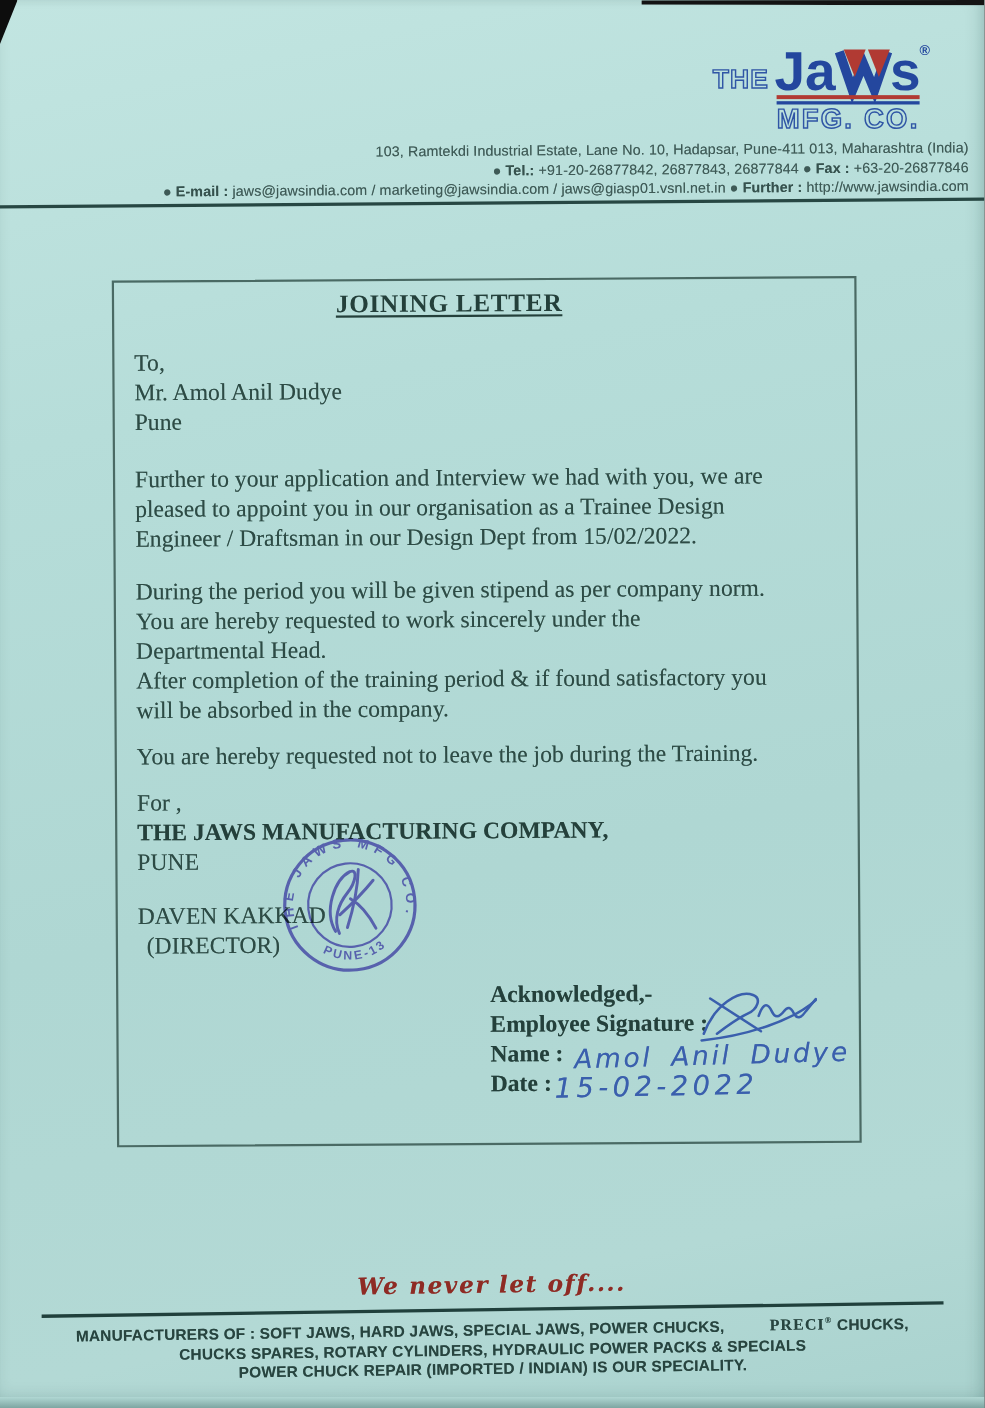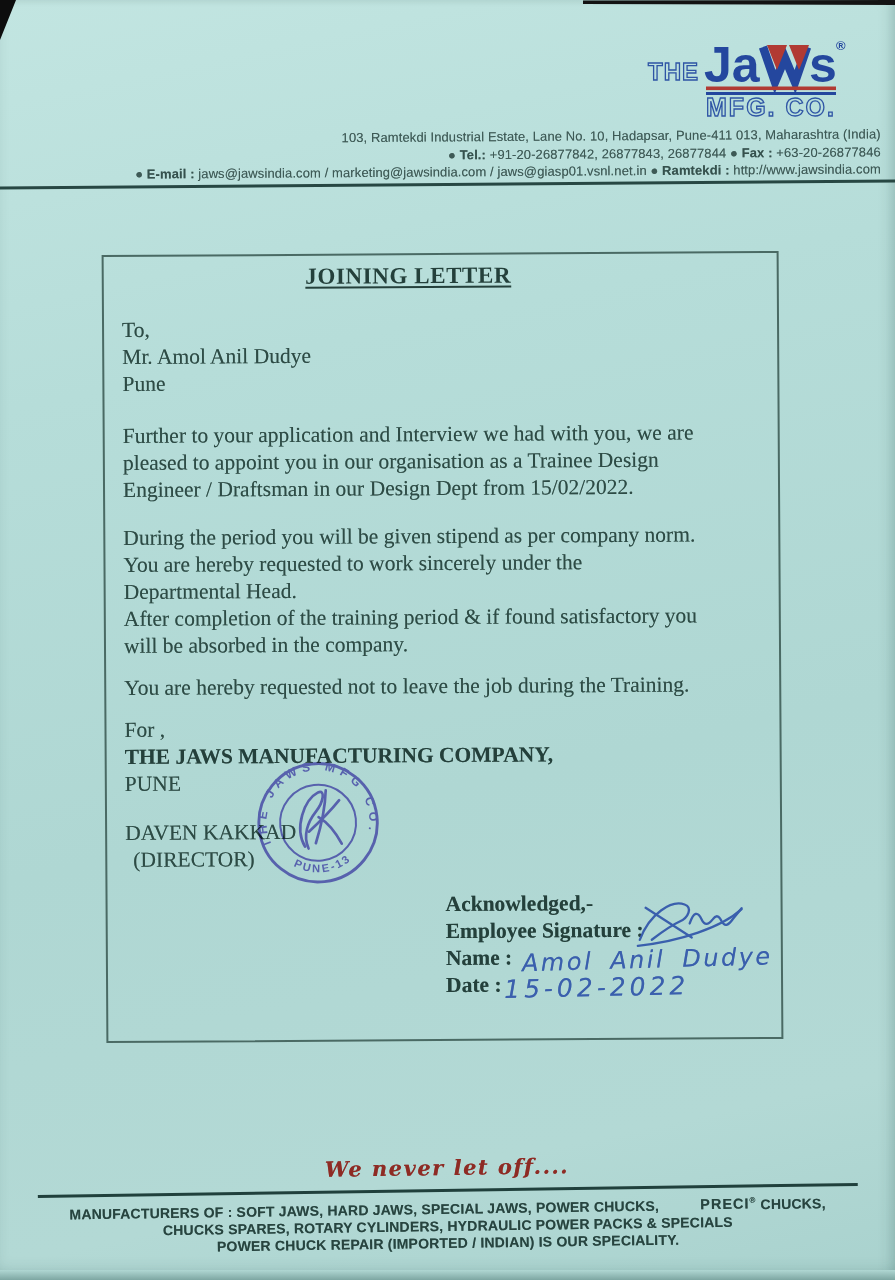--- a/index.html
+++ b/index.html
@@ -73,21 +73,21 @@
   .footer { left:0; top:1155px; width:100%; transform:rotate(-.85deg); }
   .tagline { width:100%; text-align:center; font-weight:bold; font-style:italic;
     font-size:21px; letter-spacing:1.5px; color:#8e2b24;
     font-family:"DejaVu Serif", serif;
     text-shadow:0 0 .5px rgba(142,43,36,.6); }
   .footer-rule { margin:9px auto 5px auto; width:820px; height:2.5px; background:#20403c; }
   .mfg { width:100%; text-align:center;
     font-family:"Liberation Sans", sans-serif; font-weight:bold;
     font-size:14px; line-height:17.5px; letter-spacing:.2px; color:#27443f;
     text-shadow:0 0 .5px rgba(39,68,63,.55); }
-  .preci { font-family:Liberation Sans, sans-serif; font-size:14.5px;
+  .preci { font-family:Liberation Serif, serif; font-size:14.5px;
     letter-spacing:1px;margin-left:37px; }
   .preci sup { font-size:8px; }
 </style>
 </head>
 <body>
 
 <div class="paper">
 
   <div class="abs corner-wedge"></div>
   <div class="abs top-strip"></div>
@@ -116,21 +116,21 @@
       <span>+91-20-26877842, 26877843, 26877844</span>
       <span>●</span>
       <b>Fax :</b>
       <span>+63-20-26877846</span>
     </div>
     <div class="nowrap">
       <span>●</span>
       <b>E-mail :</b>
       <span>jaws@jawsindia.com / marketing@jawsindia.com / jaws@giasp01.vsnl.net.in</span>
       <span>●</span>
-      <b>Ramtekdi :</b>
+      <b>Further :</b>
       <span>http://www.jawsindia.com</span>
     </div>
   </div>
 
   <div class="abs hrule"></div>
 
   <div class="abs letter-box">
 
     <div class="abs letter-title">JOINING LETTER</div>
 

